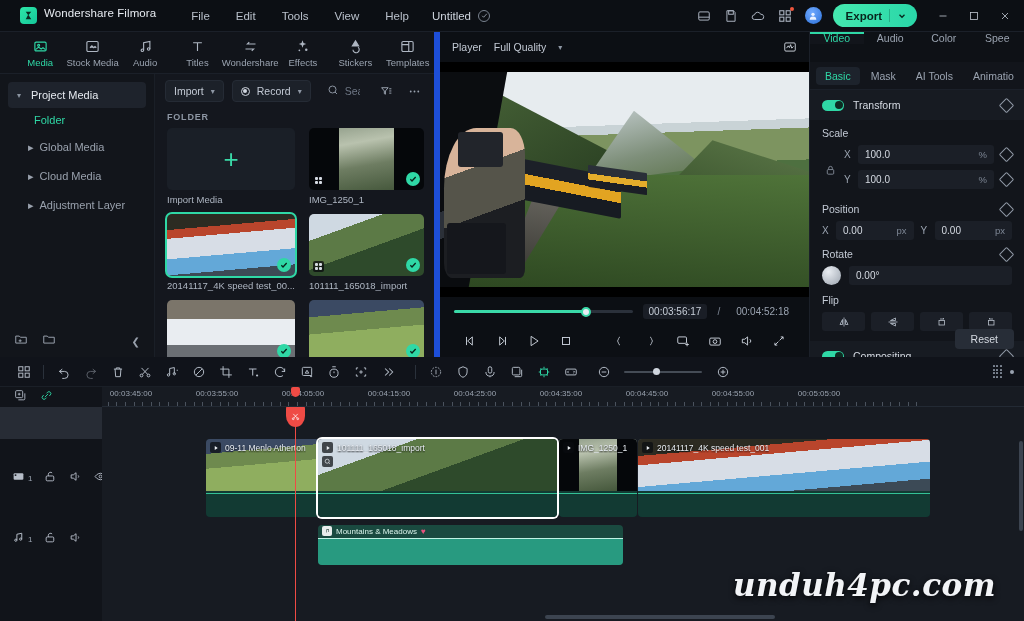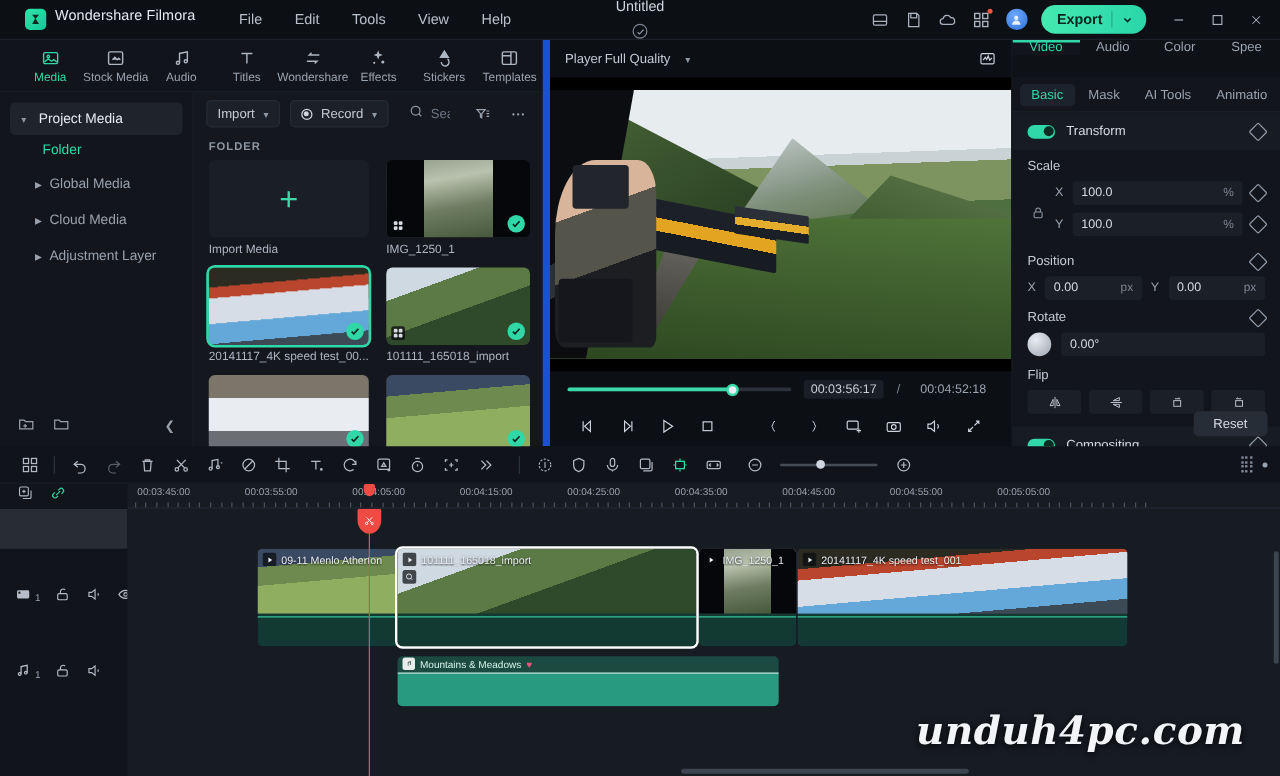--- a/index.html
+++ b/index.html
@@ -24,22 +24,22 @@
     display:flex; align-items:center; justify-content:center;
   }
   .brand-logo svg { width: 11px; height: 11px; }
   .brand-name { font-size: 11.5px; color:#e6eaf0; letter-spacing:.1px; }
   .menus { display:flex; align-items:center; gap:0; margin-left: 22px; }
   .menu-item {
     font-size: 11.5px; color:#b9c0cb; padding: 4px 13px; border-radius:3px; cursor:default;
   }
   .doc-title {
     position:absolute; left:0; right:0; margin:auto; width: 160px;
-    display:flex; align-items:center; justify-content:center; gap:7px;
-    font-size: 11.5px; color:#cfd5de; pointer-events:none;flex-direction:column;
+    display:flex; align-items:center; gap:7px;
+    font-size: 11.5px; color:#cfd5de; pointer-events:none;
   }
   .doc-title .chk { width:12px; height:12px; border:1px solid #79828f; border-radius:50%; display:flex; align-items:center; justify-content:center; }
   .doc-title .chk svg { width:7px; height:7px; }
   .tb-right { margin-left:auto; display:flex; align-items:center; gap:1px; padding-right: 4px; }
   .tb-icon {
     width: 26px; height: 24px; display:flex; align-items:center; justify-content:center;
     color:#aab2bf; position:relative; border-radius:3px; cursor:default;
   }
   .tb-icon svg { width:14px; height:14px; }
   .tb-dot { position:absolute; top:3px; right:4px; width:4px; height:4px; border-radius:50%; background:#f0563d; }
@@ -149,21 +149,21 @@
       #4b5460; }
   .art-valley { background:
       linear-gradient(160deg,#cfd9e2 0 26%, #5c7a46 26% 54%, #2e4a2b 54% 100%); }
   .art-truck { background:
       linear-gradient(180deg,#7b756a 0 30%, #e9edf1 30% 72%, #6b6f74 72% 100%); }
   .art-field { background:
       linear-gradient(175deg,#3b4a63 0 24%, #6e8a4e 24% 48%, #8fae5f 48% 100%); }
 
   
   .player-col { flex:1; display:flex; flex-direction:column; background:#0a0c11; border-right:1px solid #1b2029; min-width:0; }
-  .player-top { height:30px; flex:none; display:flex; align-items:center; gap:2px; padding: 0 12px; background:#0c0f14;justify-content:flex-end; }
+  .player-top { height:30px; flex:none; display:flex; align-items:center; gap:12px; padding: 0 12px; background:#0c0f14;justify-content:flex-end; }
   .ptl { font-size:10.5px; color:#c3cad5; }
   .quality { display:flex; align-items:center; gap:12px; font-size:10.5px; color:#c3cad5; cursor:pointer; }
   .quality .caret { font-size:8px; color:#8f98a5; }
   .player-top .scope { margin-left:auto; color:#cfd5de; display:flex; }
   .player-top .scope svg { width:14px; height:14px; }
   .stage { flex:1; background:#000; display:flex; align-items:center; justify-content:center; min-height:0; position:relative; overflow:hidden; }
   .video {
     width: 100%; height: 215px; position:relative; overflow:hidden;
     background: linear-gradient(178deg,#e7ecef 0 26%, #c9d3d6 26% 30%, #7d9460 30% 44%, #4e7040 44% 60%, #43632f 60% 100%);
   }
@@ -1207,21 +1207,21 @@
               </div>
               <div class="clabel">
                 <span class="play-chip">
                   <svg viewBox="0 0 24 24" fill="currentColor">
                     <path d="M7 4l12 8-12 8z"></path>
                   </svg>
                 </span>
                 <span>IMG_1250_1</span>
               </div>
             </div>
-            <div class="clip" style="left: 536px; width: 264px;">
+            <div class="clip" style="left: 536px; width: 292px;">
               <div class="vid art-store"></div>
               <div class="wave">
                 <div class="wline"></div>
               </div>
               <div class="clabel">
                 <span class="play-chip">
                   <svg viewBox="0 0 24 24" fill="currentColor">
                     <path d="M7 4l12 8-12 8z"></path>
                   </svg>
                 </span>

